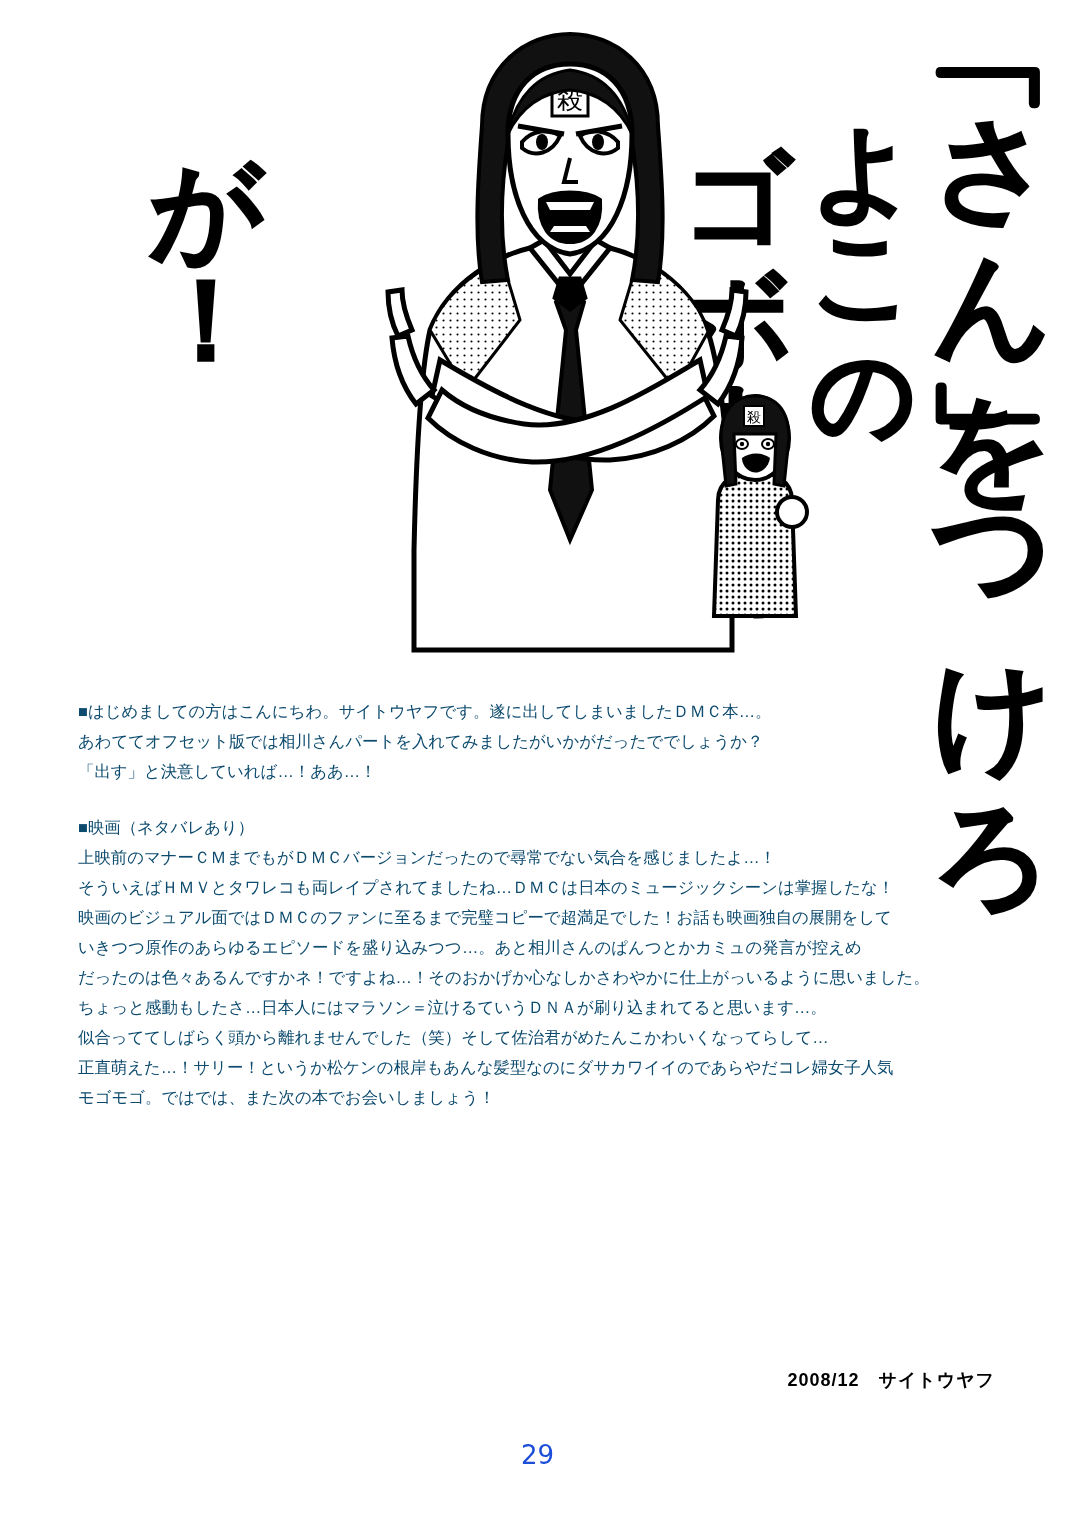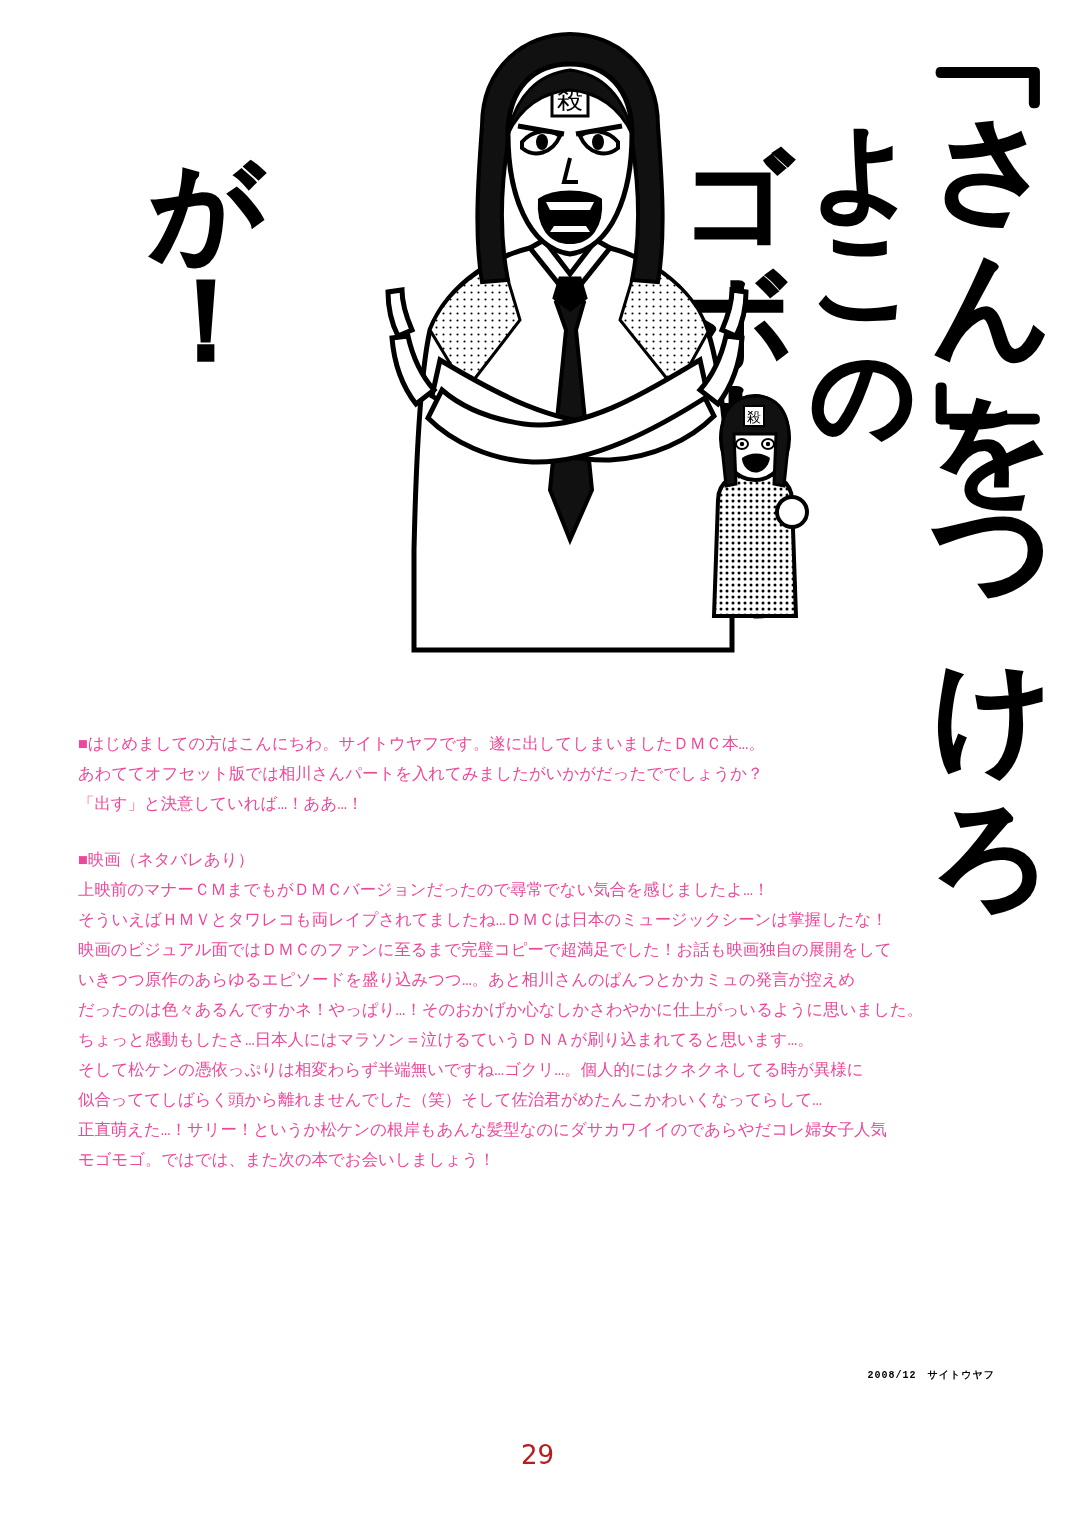--- a/index.html
+++ b/index.html
@@ -69,55 +69,55 @@
     position: absolute;
     left: 700px;
     top: 390px;
     width: 110px;
     height: 230px;
   }
 
   
   .body-text {
     position: absolute;
-    top: 730px;
+    top: 696px;
     left: 78px;
     width: 930px;
-    font-family: Liberation Mono, monospace;
+    font-family: Liberation Sans, sans-serif;
     font-size: 16.4px;
     line-height: 30px;
-    color: #ec4899;
+    color: #0c4a6e;
   }
   .para {
     margin: 0 0 26px 0;
   }
   .para:last-of-type {
     margin-bottom: 8px;
   }
   .line {
     white-space: nowrap;
   }
   .sig {
     position: absolute;
     top: 1368px;
     right: 80px;
-    font-family: Liberation Mono, monospace;
-    font-size: 10px;
+    font-family: Liberation Sans, sans-serif;
+    font-size: 18px;
     font-weight: bold;
     letter-spacing: 1px;
   }
   .page-number {
     position: absolute;
     top: 1440px;
     left: 0;
     width: 1075px;
     text-align: center;
     font-family: "DejaVu Sans", "Liberation Sans", sans-serif;
     font-size: 26px;
-    color: #b91c1c;
+    color: #1d4ed8;
   }
 </style>
 </head>
 <body>
 
 <div class="illustration">
 
   <div class="vtitle vtitle-1">「さん」をつけろ</div>
   <div class="vtitle vtitle-2">よこの</div>
   <div class="vtitle vtitle-3">ゴボウ男</div>
@@ -218,23 +218,22 @@
     <div class="line">あわててオフセット版では相川さんパートを入れてみましたがいかがだったででしょうか？</div>
     <div class="line">「出す」と決意していれば…！ああ…！</div>
   </div>
 
   <div class="para">
     <div class="line">■映画（ネタバレあり）</div>
     <div class="line">上映前のマナーＣＭまでもがＤＭＣバージョンだったので尋常でない気合を感じましたよ…！</div>
     <div class="line">そういえばＨＭＶとタワレコも両レイプされてましたね…ＤＭＣは日本のミュージックシーンは掌握したな！</div>
     <div class="line">映画のビジュアル面ではＤＭＣのファンに至るまで完璧コピーで超満足でした！お話も映画独自の展開をして</div>
     <div class="line">いきつつ原作のあらゆるエピソードを盛り込みつつ…。あと相川さんのぱんつとかカミュの発言が控えめ</div>
-    <div class="line">だったのは色々あるんですかネ！やっぱり…！そのおかげか心なしかさわやかに仕上がっいるように思いました。</div>
+    <div class="line">だったのは色々あるんですかネ！ですよね…！そのおかげか心なしかさわやかに仕上がっいるように思いました。</div>
     <div class="line">ちょっと感動もしたさ…日本人にはマラソン＝泣けるていうＤＮＡが刷り込まれてると思います…。</div>
-    <div class="line">そして松ケンの憑依っぷりは相変わらず半端無いですね…ゴクリ…。個人的にはクネクネしてる時が異様に</div>
     <div class="line">似合っててしばらく頭から離れませんでした（笑）そして佐治君がめたんこかわいくなってらして…</div>
     <div class="line">正直萌えた…！サリー！というか松ケンの根岸もあんな髪型なのにダサカワイイのであらやだコレ婦女子人気</div>
     <div class="line">モゴモゴ。ではでは、また次の本でお会いしましょう！</div>
   </div>
 </div>
 
 <div class="sig">2008/12　サイトウヤフ</div>
 <div class="page-number">29</div>
 
 </body></html>

